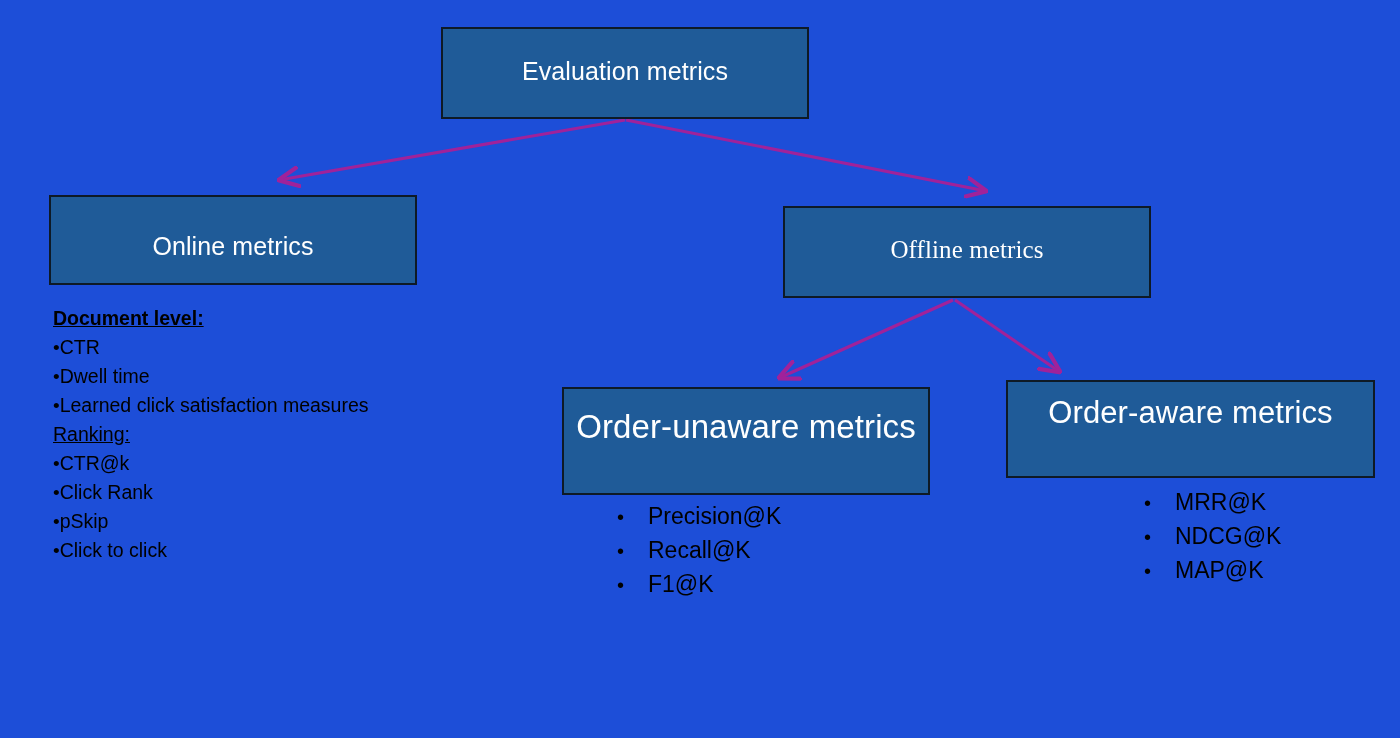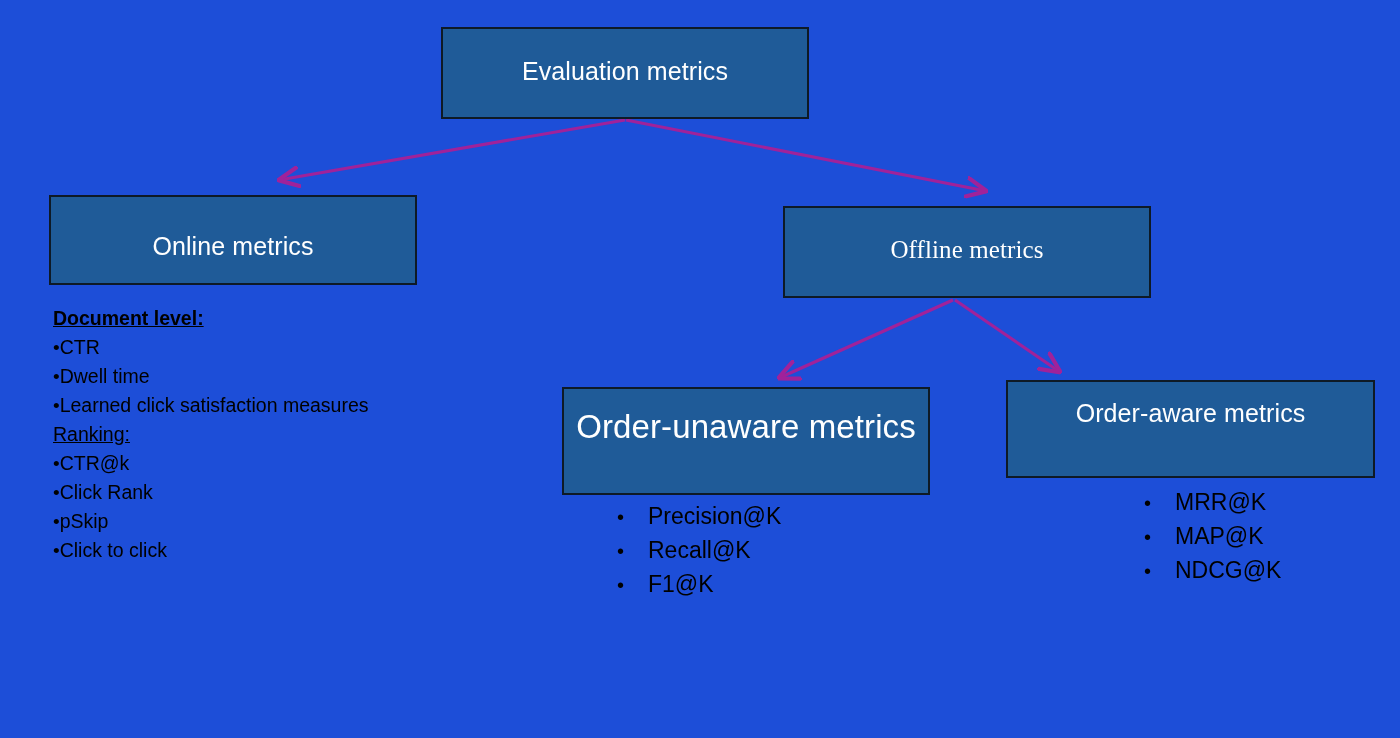--- a/index.html
+++ b/index.html
@@ -39,21 +39,21 @@
 
   #node-online     { left: 49px;  top: 195px; width: 368px; height: 90px; font-size: 25px; }
   #node-online .node-label { transform: translateY(-14px); margin-top: 40px; }
 
   #node-offline    { left: 783px; top: 206px; width: 368px; height: 92px; font-size: 25px; }
   #node-offline .node-label { transform: translateY(-2px); font-family: Liberation Serif, serif; }
 
   #node-unaware    { left: 562px; top: 387px; width: 368px; height: 108px; font-size: 33px; }
   #node-unaware .node-label { transform: translateY(-14px); }
 
-  #node-aware      { left: 1006px; top: 380px; width: 369px; height: 98px; font-size: 25px; }
+  #node-aware      { left: 1006px; top: 380px; width: 369px; height: 98px; font-size: 31px; }
   #node-aware .node-label  { transform: translateY(-16px); }
 
   
   #arrows {
     position: absolute;
     left: 0; top: 0;
     width: 1400px;
     height: 738px;
     pointer-events: none;
   }
@@ -155,17 +155,17 @@
     </div>
 
   <div class="bullet-list" id="list-unaware">
       <div class="row"><span class="bul">•</span><span>Precision@K</span></div>
       <div class="row"><span class="bul">•</span><span>Recall@K</span></div>
       <div class="row"><span class="bul">•</span><span>F1@K</span></div>
     </div>
 
   <div class="bullet-list" id="list-aware">
       <div class="row"><span class="bul">•</span><span>MRR@K</span></div>
+      <div class="row"><span class="bul">•</span><span>NDCG@K</span></div>
       <div class="row"><span class="bul">•</span><span>MAP@K</span></div>
-      <div class="row"><span class="bul">•</span><span>NDCG@K</span></div>
     </div>
 
 </div>
 
 </body></html>

